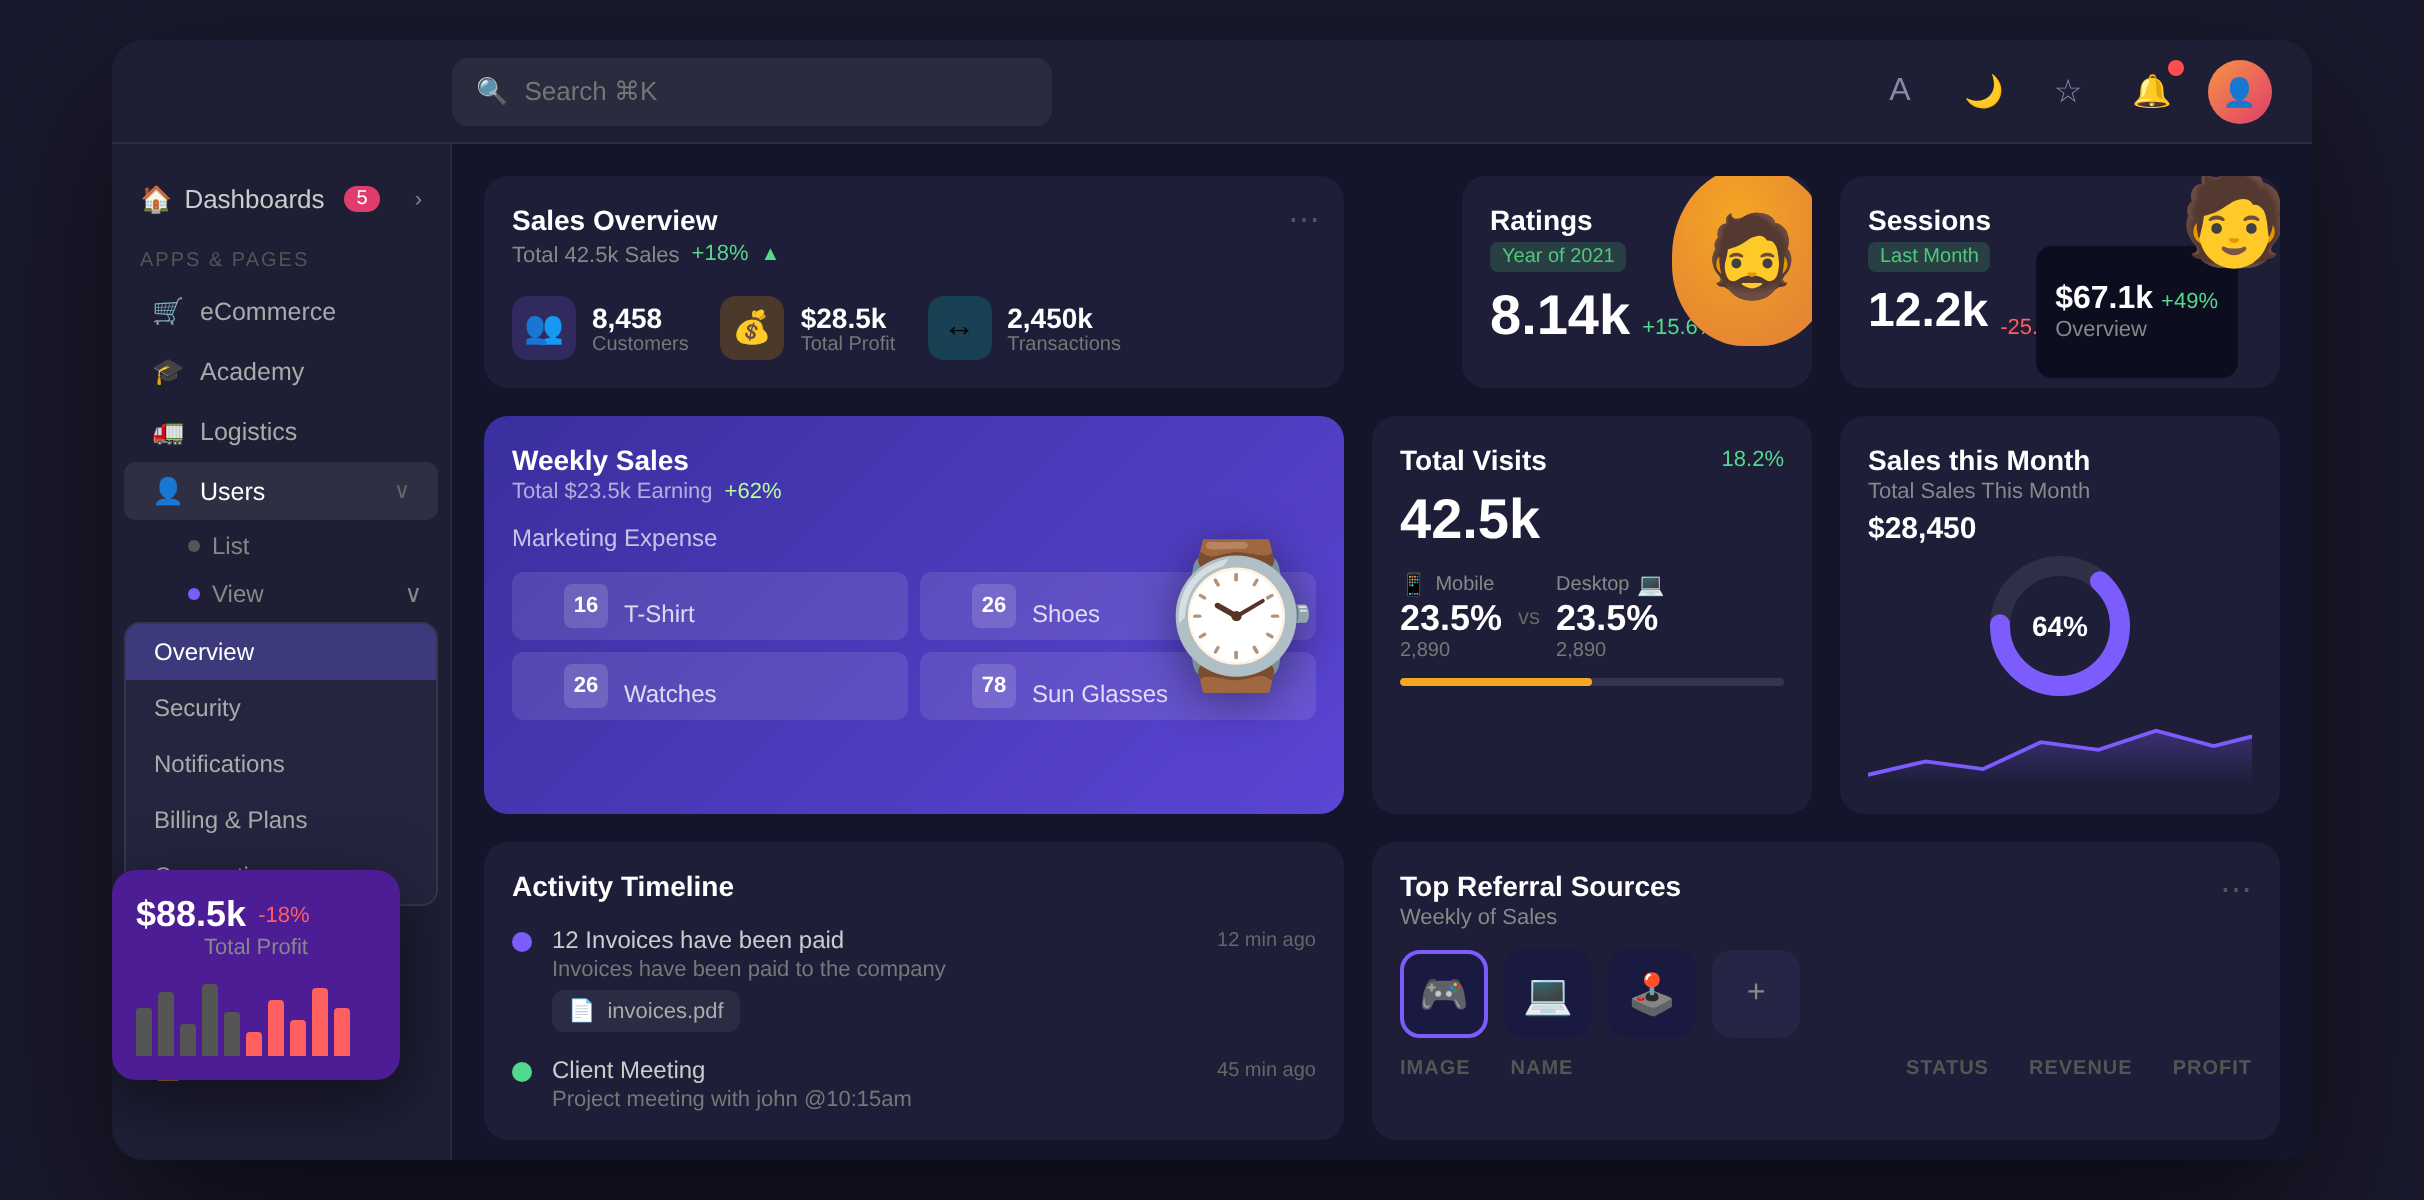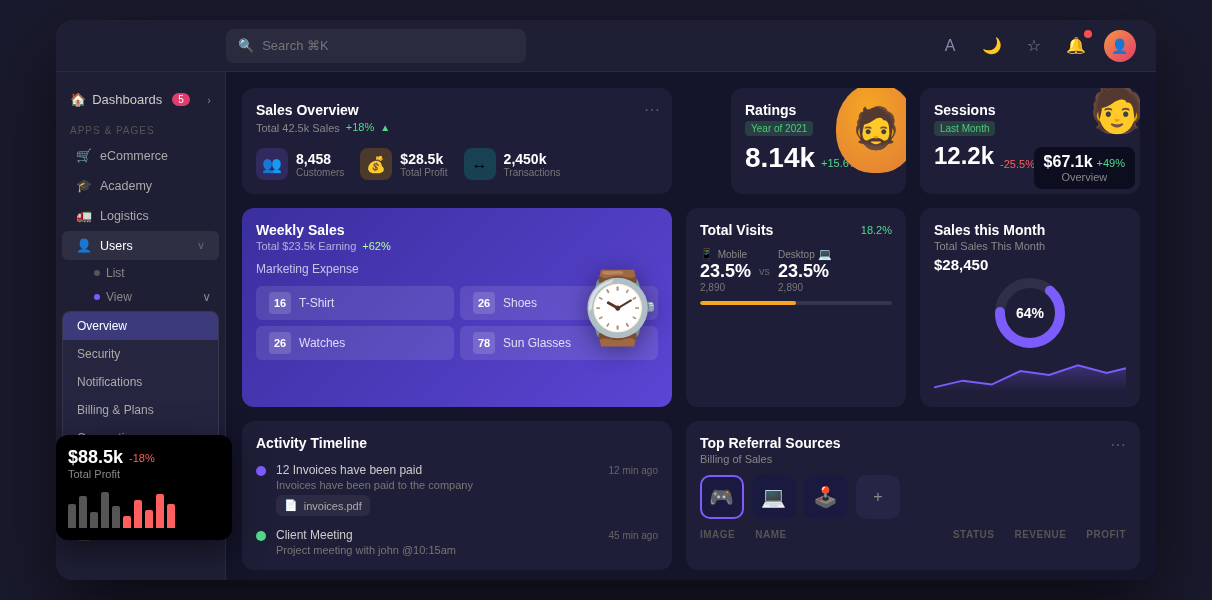--- a/index.html
+++ b/index.html
@@ -286,23 +286,23 @@
     }
     .product-grid {
       display: grid;
       grid-template-columns: 1fr 1fr;
       gap: 6px;
       margin-top: 10px;
     }
     .product-item {
       background: rgba(255,255,255,0.1);
       border-radius: 6px;
-      padding: 6px 13px;
-      display: flex;
-      align-items: center;
+      padding: 6px 26px;
+      display: flex;
+      align-items: flex-end;
       gap: 8px;
     }
     .product-num {
       width: 22px;
       height: 22px;
       background: rgba(255,255,255,0.15);
       border-radius: 4px;
       display: flex;
       align-items: center;
       justify-content: center;
@@ -420,26 +420,27 @@
       font-size: 20px;
       cursor: pointer;
     }
     .referral-icon.active { border: 2px solid #7c5cfc; }
 
     
     .floating-card-left {
       position: absolute;
       left: -30px;
       bottom: 30px;
-      width: 176px;
-      background: #000000;
+      width: 144px;
+      background: #4c1d95;
       border-radius: 12px;
       padding: 12px;
       box-shadow: 0 8px 32px rgba(0,0,0,0.5);
       z-index: 10;
+      text-align: center;
     }
     .floating-profit { font-size: 18px; font-weight: 700; color: #fff; }
     .floating-label { font-size: 11px; color: #888; }
 
     
     .mini-bars {
       display: flex;
       gap: 3px;
       align-items: flex-end;
       height: 40px;
@@ -587,21 +588,21 @@
         <div class="character-3d">🧔</div>
       </div>
 
       <div class="card sessions-card">
         <div class="card-title">Sessions</div>
         <div class="rating-badge" style="background:rgba(80,200,120,0.2);color:#50c878;">Last Month</div>
         <div style="display:flex;align-items:flex-end;gap:6px;">
           <div class="sessions-value">12.2k</div>
           <span class="trend-down">-25.5%</span>
         </div>
-        <div style="position:absolute;right:5px;bottom:5px;background:#0d0d20;border-radius:8px;padding:6px 10px;min-width:100px;text-align:center;">
+        <div style="position:absolute;right:21px;bottom:5px;background:#0d0d20;border-radius:8px;padding:18px 10px;min-width:100px;">
           <div style="display:flex;align-items:baseline;gap:4px;">
             <span style="font-size:16px;font-weight:700;color:#fff;">$67.1k</span>
             <span class="trend-up">+49%</span>
           </div>
           <div style="font-size:11px;color:#888;">Overview</div>
         </div>
         <div style="position:absolute;right:-5px;top:-5px;font-size:45px;">🧑</div>
       </div>
 
       <div class="card weekly-sales" style="position:relative;overflow:hidden;">
@@ -630,20 +631,21 @@
           </div>
         </div>
         <div class="watch-img">⌚</div>
       </div>
 
       <div class="card total-visits">
         <div style="display:flex;align-items:center;justify-content:space-between;">
           <div class="card-title">Total Visits</div>
           <span class="trend-up">18.2%</span>
         </div>
+        <div class="visits-value">42.5k</div>
         <div class="device-row">
           <div>
             <div style="display:flex;align-items:center;gap:4px;">
               <span style="color:#888;font-size:11px;">📱</span>
               <span class="device-label">Mobile</span>
             </div>
             <div class="device-pct">23.5%</div>
             <div style="font-size:10px;color:#777;">2,890</div>
           </div>
           <div class="vs-text">vs</div>
@@ -710,21 +712,21 @@
             </div>
             <div class="timeline-desc">Project meeting with john @10:15am</div>
           </div>
         </div>
       </div>
 
       <div class="card top-referral" style="grid-column:2/4;grid-row:3;">
         <div style="display:flex;justify-content:space-between;align-items:flex-start;">
           <div>
             <div class="card-title">Top Referral Sources</div>
-            <div class="card-subtitle">Billing of Sales</div>
+            <div class="card-subtitle">Weekly of Sales</div>
           </div>
           <div style="color:#555;cursor:pointer;">⋯</div>
         </div>
         <div class="referral-icons">
           <div class="referral-icon active" style="background:#1a1a40;">🎮</div>
           <div class="referral-icon" style="background:#1a1a40;">💻</div>
           <div class="referral-icon" style="background:#1a1a40;">🕹️</div>
           <div class="referral-icon" style="background:#252545;color:#888;font-size:16px;">+</div>
         </div>
         <div style="margin-top:10px;display:flex;gap:20px;font-size:10px;color:#555;font-weight:600;letter-spacing:0.5px;">

